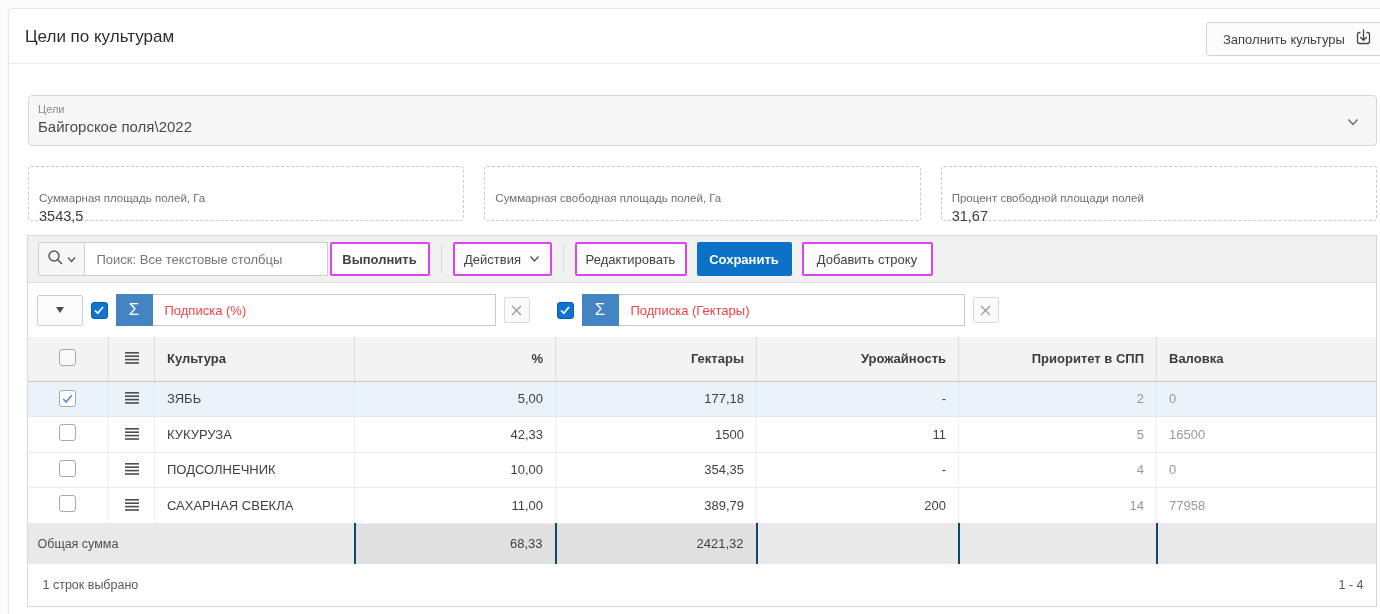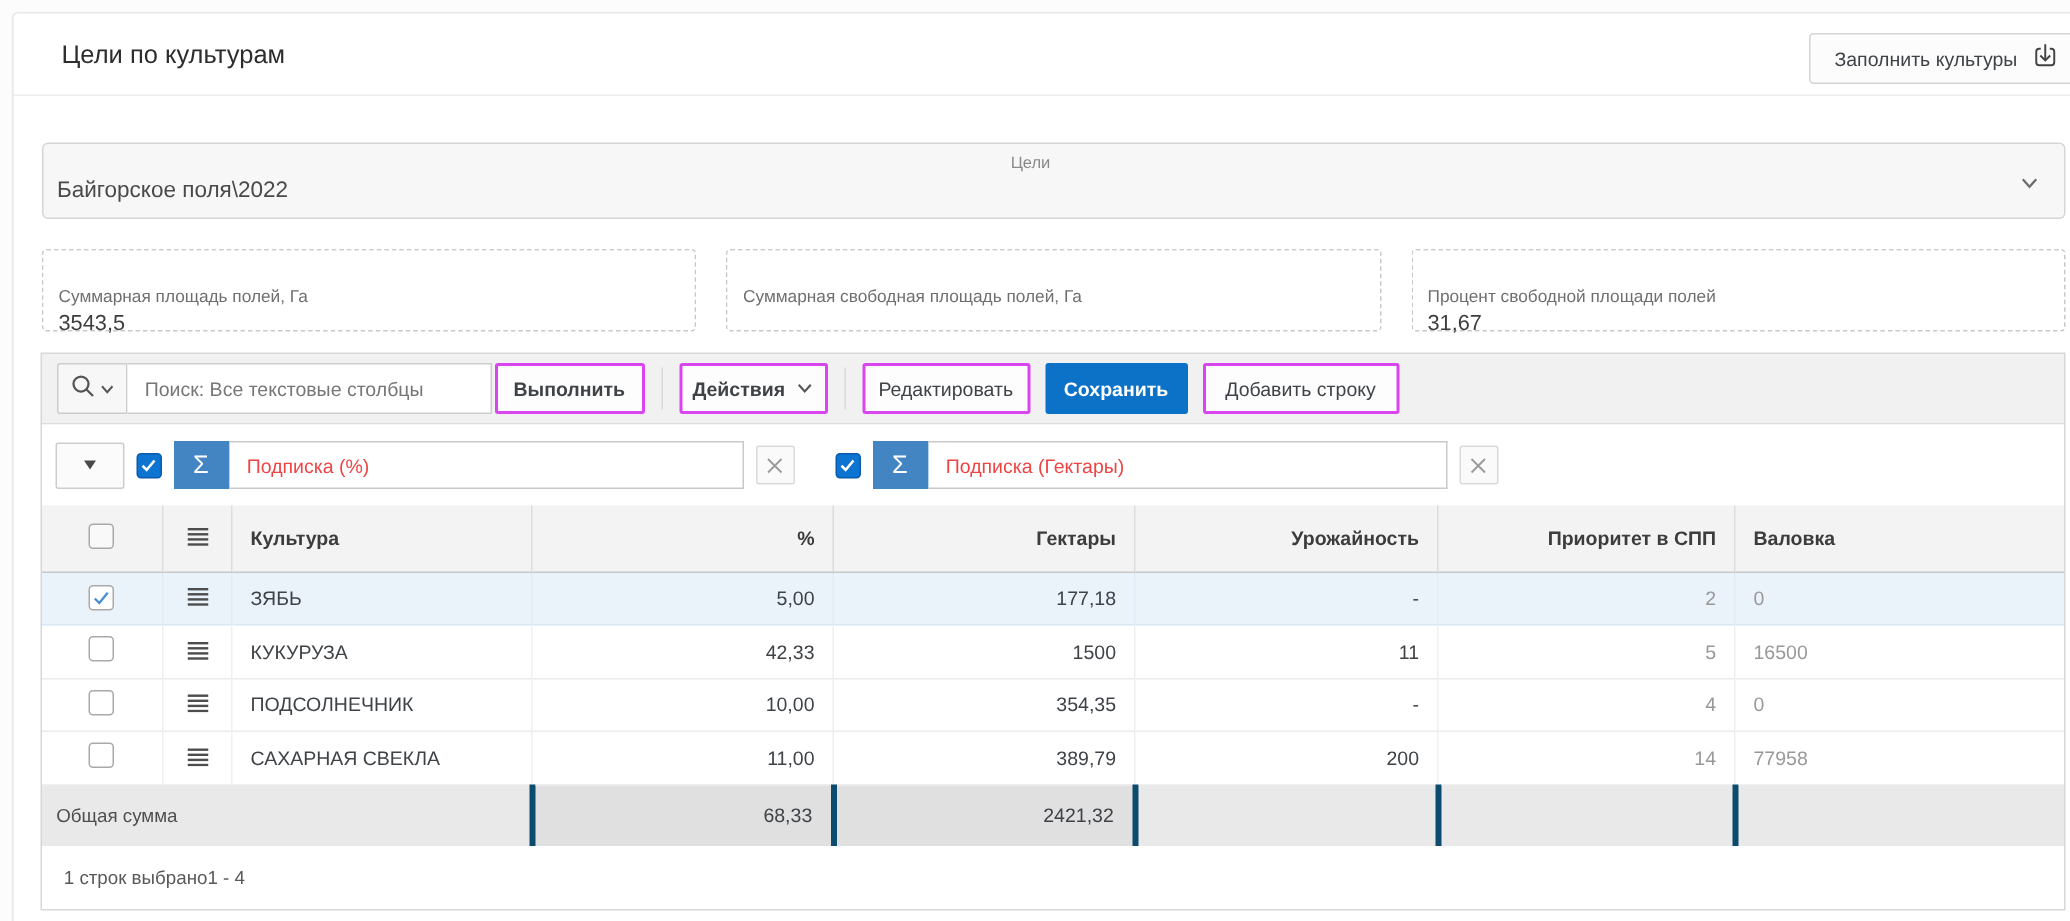--- a/index.html
+++ b/index.html
@@ -2,33 +2,33 @@
 <html><head>
 <meta charset="utf-8">
 <style>
   * { margin:0; padding:0; box-sizing:border-box; }
   html,body { width:1380px; height:614px; overflow:hidden; background:#fcfcfc;
     font-family:"Liberation Sans","DejaVu Sans",sans-serif; }
   .card { position:absolute; left:8px; top:8px; width:1392px; height:640px;
     background:#fff; border:1px solid #e7e7e7; border-radius:4px;
     box-shadow:0 1px 2px rgba(0,0,0,.05); }
   .card-header { position:relative; height:55px; border-bottom:1px solid #ececec; }
-  .card-title { position:absolute; left:32px; top:0; line-height:55px;
+  .card-title { position:absolute; left:16px; top:0; line-height:55px;
     font-size:17px; font-weight:500; color:#2d2d2d; }
   .fill-btn { position:absolute; left:1197px; top:13px; height:34px;
     display:flex; align-items:center; gap:10px; padding:0 16px;
     background:#fcfcfc; border:1px solid #d4d4d4; border-radius:3px;
     font-size:13px; color:#3f4347; cursor:pointer; }
   .card-body { padding-left:19px; }
 
   
   .goal-select { position:relative; margin-top:31px; height:51px; width:1349px;
     background:#f7f7f7; border:1px solid #d6d6d6; border-radius:4px;
     padding:7px 40px 0 9px; cursor:pointer; }
-  .goal-label { font-size:11px; color:#8a8a8a;text-align:center; }
+  .goal-label { font-size:11px; color:#8a8a8a; }
   .goal-value { font-size:15px; color:#4a4a4a; margin-top:3px; }
   .goal-chevron { position:absolute; right:16px; top:19px; }
 
   
   .fields { margin-top:20px; width:1349px; display:grid;
     grid-template-columns:1fr 1fr 1fr; gap:20px; }
   .field { height:55px; border:1px dashed #c9c9c9; border-radius:3px;
     padding:8px 12px 0 10px; }
   .field-label { font-size:11.5px; color:#6f6f6f;margin-top:17px; }
   .field-value { font-size:14.5px; color:#3d3d3d; margin-top:4px; }
@@ -43,21 +43,21 @@
     padding:0 13px; background:#fdfdfd; border:2px solid #d946ef; border-radius:2px;
     font-size:13px; color:#3f4347; cursor:pointer; white-space:nowrap; }
   .search-btn { width:47px; height:34px; display:flex; align-items:center;
     justify-content:center; gap:3px; background:#f7f7f7; border:1px solid #cdcdcd;
     border-radius:2px 0 0 2px; cursor:pointer; }
   .search-input { width:243px; height:34px; border:1px solid #cdcdcd; border-left:none;
     background:#fff; font-size:13px; color:#3f4347; padding:0 12px; outline:none;
     font-family:inherit; }
   .search-input::placeholder { color:#767676; }
   .exec-btn { margin-left:2px; width:100px; justify-content:center; padding:0; font-weight:bold; }
-  .actions-btn { width:99px; justify-content:center; padding:0;font-weight:bold; }
+  .actions-btn { width:99px; justify-content:center; padding:0; }
   .edit-btn { width:112px; justify-content:center; padding:0; }
   .save-btn { width:95px; justify-content:center; padding:0; }
   .addrow-btn { width:131px; justify-content:center; padding:0; }
   .tb-sep { width:1px; height:28px; background:#d9d9d9; margin:0 11px; }
   .gap10 { margin-left:10px; }
   .save-btn { background:#0b72c8; border-color:#0b72c8; color:#fff; font-weight:bold; }
 
   
   .agg-row { height:54px; background:#fff; display:flex; align-items:center;
     padding-left:9px; }
@@ -98,30 +98,30 @@
   tbody td { height:35.5px; border-bottom:1px solid #ebebeb;
     border-left:1px solid #f0f0f0; font-size:13px; color:#3f4347; padding:0 12px; }
   tbody td:first-child { border-left:none; }
   td.al { text-align:left; } td.ar { text-align:right;margin-top:23px; } td.ac { text-align:center; }
   tr.selected td { background:#eaf2fa; border-bottom-color:#dbe9f6;
     border-left-color:#e0ecf7; }
   td.ro { color:#999; }
   .menu-icon { display:inline-block; vertical-align:middle; }
 
   
-  tr.total td { height:41px; background:#e9e9e9; border-left:4px solid #0c4a6e;
+  tr.total td { height:41px; background:#e9e9e9; border-left:2px solid #0c4a6e;
     border-bottom:none; font-size:13px; color:#3f4347; }
   tr.total td:first-child { border-left:none; }
   tr.total td.val { background:#e0e0e0; }
   .total-label { font-size:12.5px; color:#4f4f4f; }
   td.tlc { padding-left:10px; }
 
   
   .status-bar { height:42px; display:flex; align-items:center;
-    padding:0 12px 0 15px; background:#fff;
+    justify-content:space-between; padding:0 12px 0 15px; background:#fff;
     font-size:12.5px; color:#595959; }
 </style>
 </head>
 <body>
 
 <div class="card">
   <div class="card-header">
     <div class="card-title">Цели по культурам</div>
     <button class="fill-btn">
       <span>Заполнить культуры</span>

